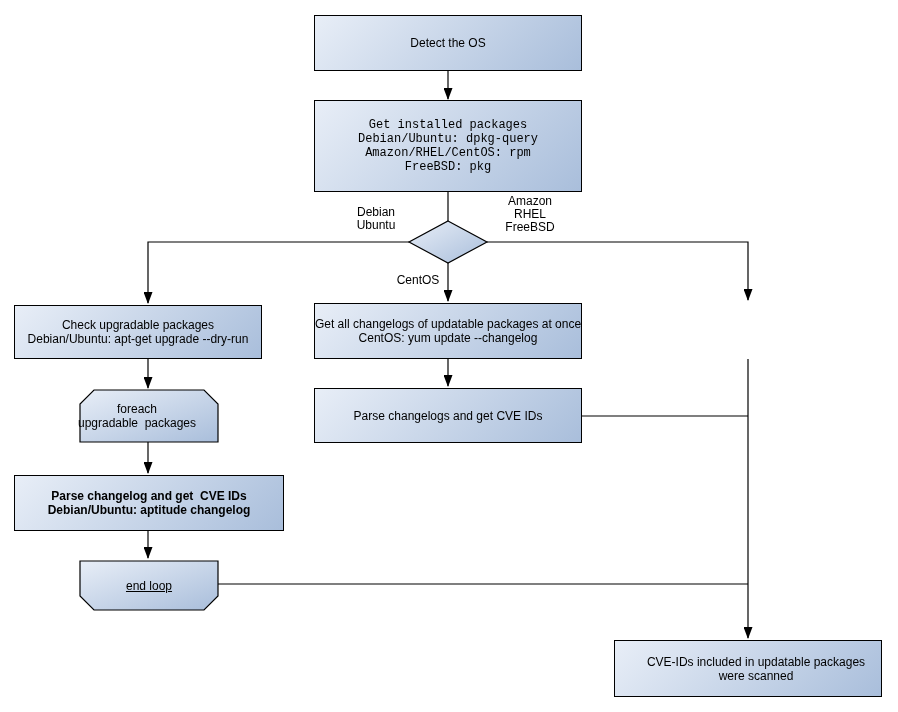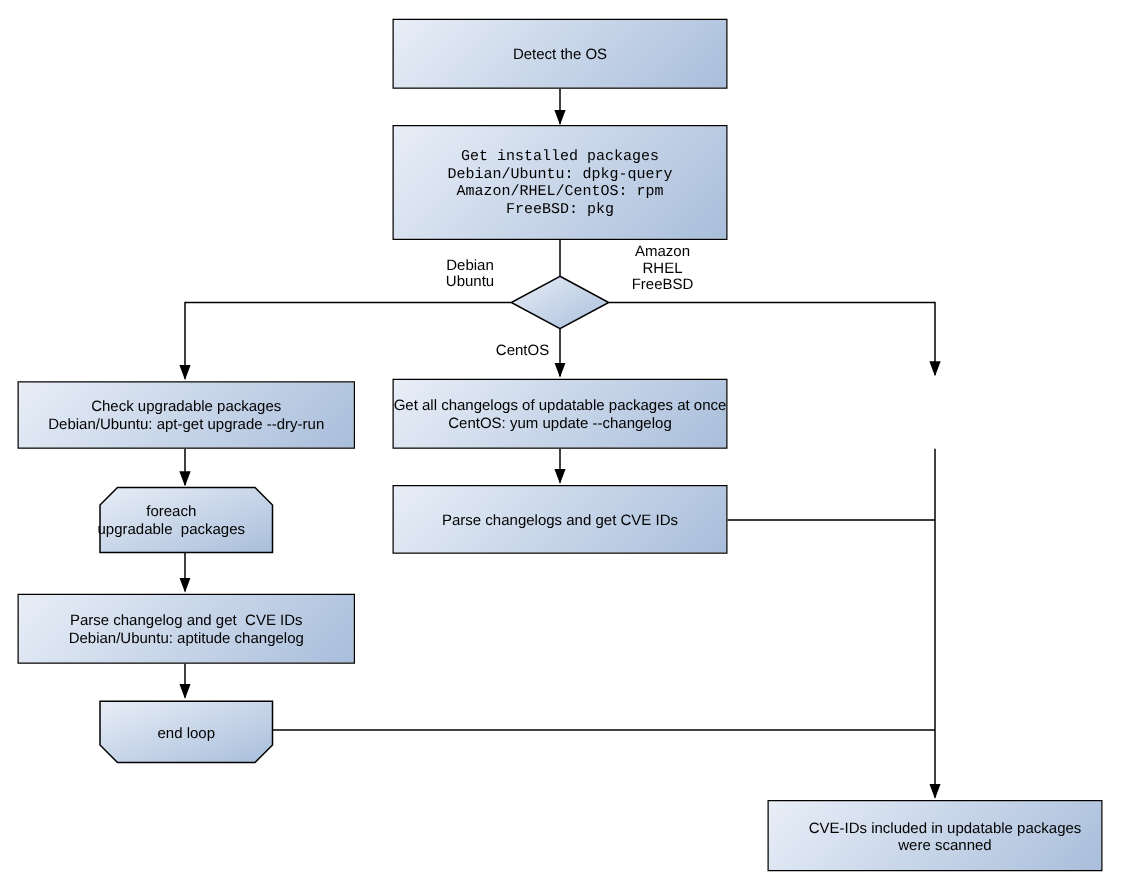--- a/index.html
+++ b/index.html
@@ -102,39 +102,39 @@
     <polygon class="shape" points="80,561 218,561 218,596 204,610 94,610 80,596"></polygon>
   </svg>
 
   <div class="node" style="left:314px; top:15px; width:268px; height:56px;">Detect the OS</div>
 
   <div class="node" style="left:314px; top:100px; width:268px; height:92px;font-family:Liberation Mono, monospace;">Get installed packages
 Debian/Ubuntu: dpkg-query
 Amazon/RHEL/CentOS: rpm
 FreeBSD: pkg</div>
 
-  <div class="node" style="left:14px; top:305px; width:270px; height:54px;">Check upgradable packages
+  <div class="node" style="left:14px; top:305px; width:248px; height:54px;">Check upgradable packages
 Debian/Ubuntu: apt-get upgrade --dry-run</div>
 
-  <div class="node" style="left:14px; top:475px; width:270px; height:56px;">Parse changelog and get  CVE IDs
+  <div class="node" style="left:14px; top:475px; width:270px; height:56px;font-weight:bold;">Parse changelog and get  CVE IDs
 Debian/Ubuntu: aptitude changelog</div>
 
   <div class="node" style="left:314px; top:303px; width:268px; height:56px;">Get all changelogs of updatable packages at once
 CentOS: yum update --changelog</div>
 
   <div class="node" style="left:314px; top:388px; width:268px; height:55px;text-align:right;">Parse changelogs and get CVE IDs</div>
 
 
   <div class="node" style="left:614px; top:640px; width:268px; height:57px;padding-left:16px;">CVE-IDs included in updatable packages
 were scanned</div>
 
   <div class="shape-label" style="left:80px; top:390px; width:114px; height:52px;">foreach
 upgradable  packages</div>
 
-  <div class="shape-label" style="left:80px; top:561px; width:138px; height:49px;">end loop</div>
+  <div class="shape-label" style="left:80px; top:561px; width:138px; height:49px;text-decoration:underline;">end loop</div>
 
   <div class="edge-label" style="left:336px; top:206px; width:80px;">Debian
 Ubuntu</div>
 
   <div class="edge-label" style="left:490px; top:195px; width:80px;">Amazon
 RHEL
 FreeBSD</div>
 
   <div class="edge-label" style="left:378px; top:274px; width:80px;">CentOS</div>
 

